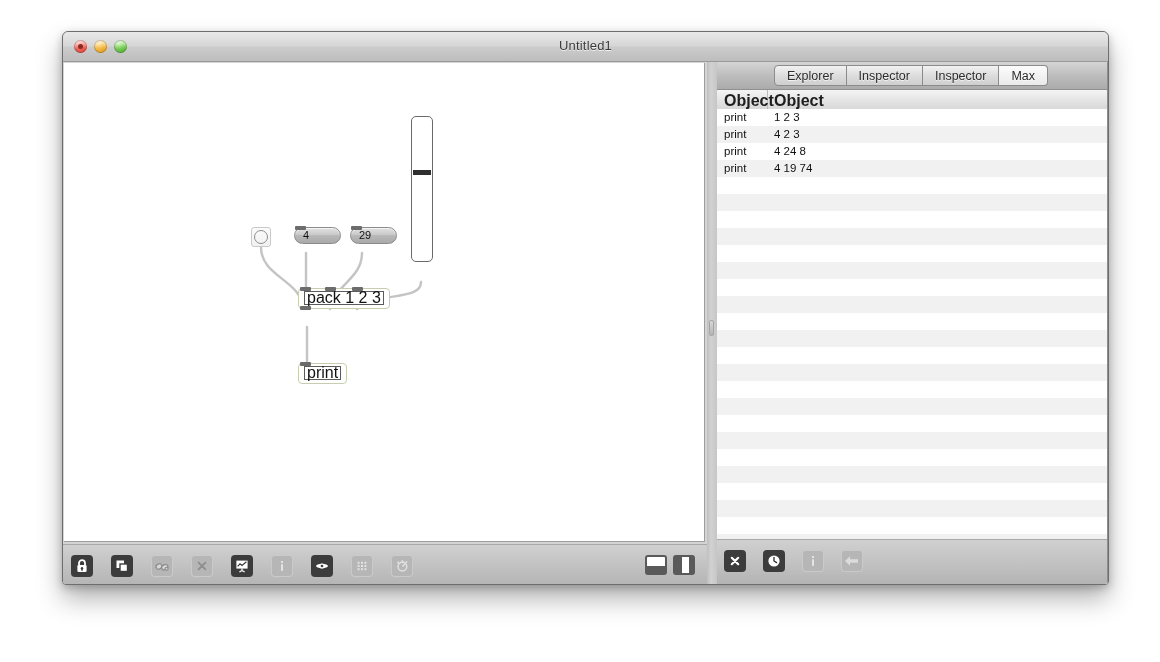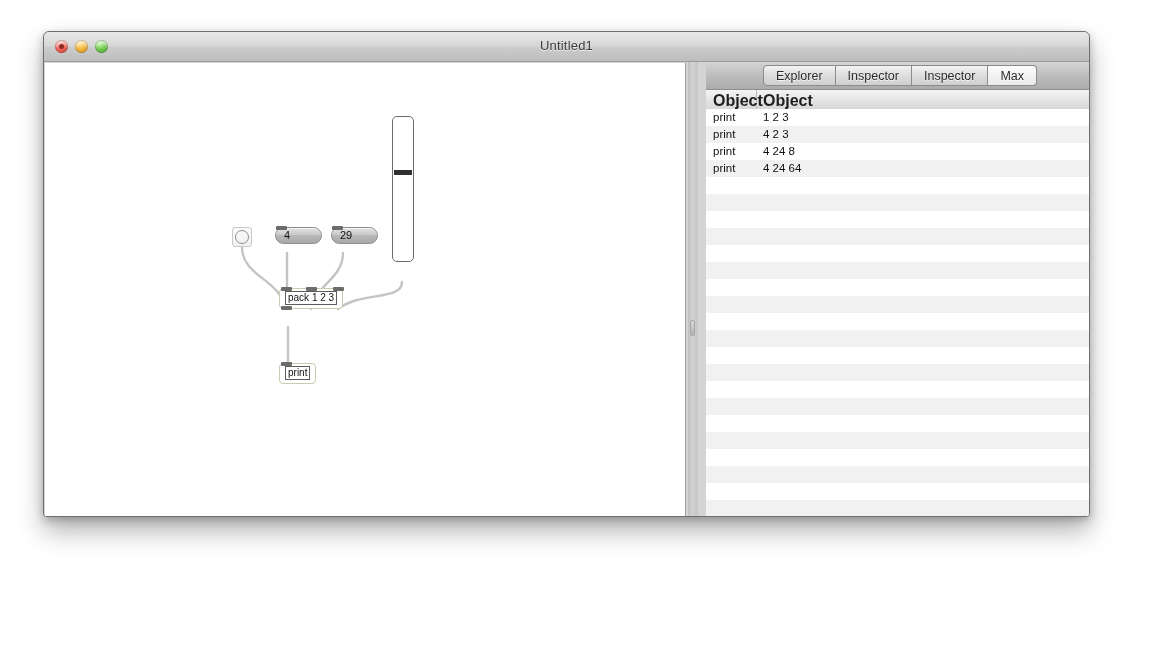--- a/index.html
+++ b/index.html
@@ -13,22 +13,22 @@
   #root {
     position: relative;
     width: 1160px;
     height: 662px;
     background: #ffffff;
   }
 
   
   .window {
     position: absolute;
-    left: 43px; top: 31px;
-    width: 1047px; height: 486px;
+    left: 62px; top: 31px;
+    width: 1047px; height: 554px;
     border-radius: 6px 6px 4px 4px;
     background: #d8d8d8;
     box-shadow: 0 14px 26px rgba(0,0,0,0.30), 0 3px 8px rgba(0,0,0,0.22);
     border: 1px solid #6e6e6e;
     box-sizing: border-box;
     overflow: hidden;
   }
 
   .titlebar {
     position: relative;
@@ -97,21 +97,21 @@
     box-sizing: border-box;
   }
 
   
   .cords { position: absolute; left: 0; top: 0; width: 641px; height: 479px; }
 
   .maxobj {
     position: absolute;
     box-sizing: border-box;
     font-family: "Liberation Sans", sans-serif;
-    font-size: 10px;
+    font-size: 16px;
     color: #111;
     white-space: nowrap;
   }
 
   .obj-box {
     background: #ffffff;
     border: 1.5px solid #c5cfae;
     border-radius: 4px;
     padding: 2px 5px 3px 5px;
     line-height: 12px;
@@ -244,21 +244,20 @@
     box-sizing: border-box;
   }
 
   
   .console {
     position: absolute;
     left: 654px; top: 0;
     width: 391px; height: 524px;
     background: #ffffff;
     overflow: hidden;
-    margin-left: 8px;
   }
   .tabstrip {
     height: 27px;
     background: linear-gradient(to bottom, #d5d5d5 0%, #bdbdbd 50%, #ababab 100%);
     position: relative;
     border-bottom: 1px solid #8f8f8f;
   }
   .tabs {
     position: absolute;
     left: 57px; top: 3px;
@@ -534,21 +533,21 @@
             <div class="row even">
               <span class="obj">print</span>
               <span class="msg">4 2 3</span>
             </div>
             <div class="row odd">
               <span class="obj">print</span>
               <span class="msg">4 24 8</span>
             </div>
             <div class="row even">
               <span class="obj">print</span>
-              <span class="msg">4 24 64</span>
+              <span class="msg">4 19 74</span>
             </div>
             <div class="row odd"></div>
             <div class="row even"></div>
             <div class="row odd"></div>
             <div class="row even"></div>
             <div class="row odd"></div>
             <div class="row even"></div>
             <div class="row odd"></div>
             <div class="row even"></div>
             <div class="row odd"></div>

